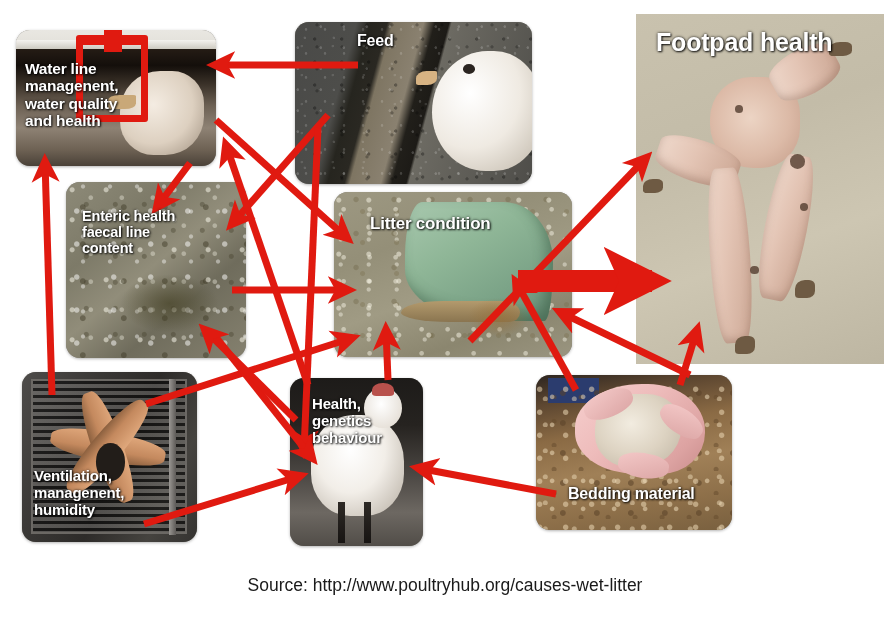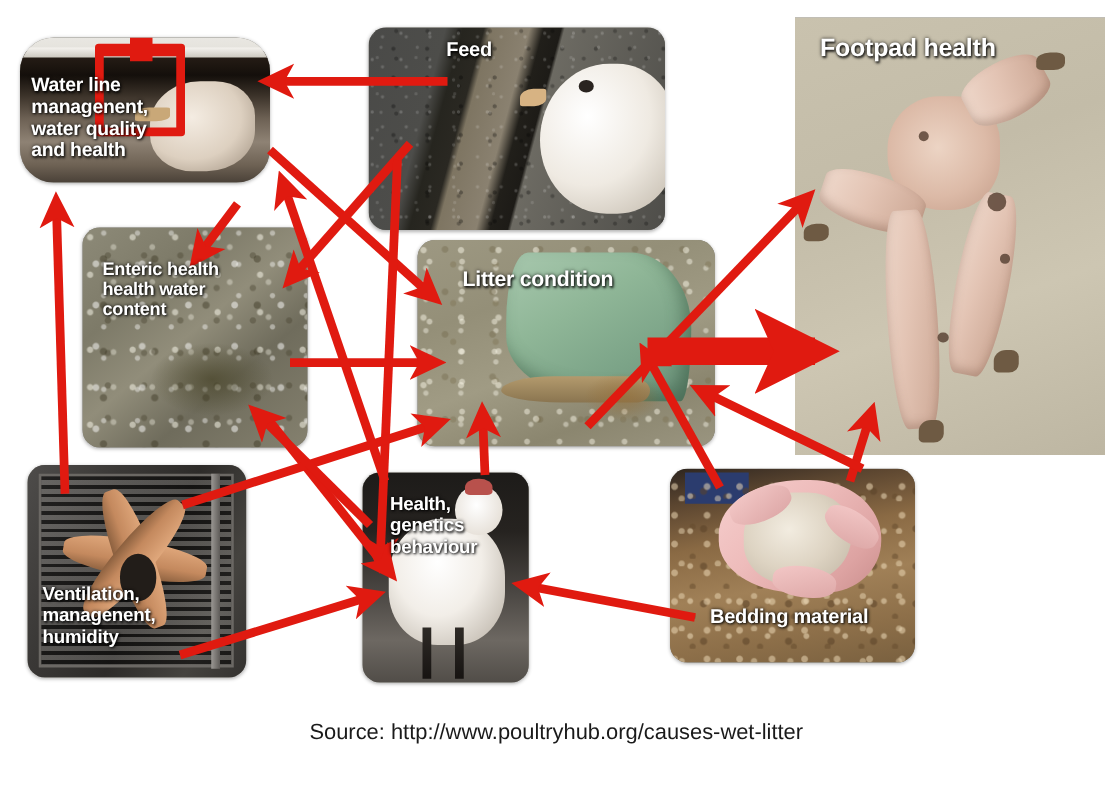--- a/index.html
+++ b/index.html
@@ -284,21 +284,21 @@
     font-family:"Liberation Sans", sans-serif;
   }
 </style>
 </head>
 <body>
 
 <div id="canvas">
 
   <div class="diagram-area">
 
-    <div class="node" style="left:16px; top:30px; width:200px; height:116px;border-radius:27px;">
+    <div class="node" style="left:16px; top:30px; width:200px; height:136px;">
       <div class="photo tex-water">
         <div class="pipe"></div>
         <div class="bird"></div>
         <div class="beak"></div>
         <div class="drink"></div>
         <div class="drinkstem"></div>
       </div>
       <div class="label" style="left:9px; top:30px; font-size:15.5px;">
         <div>Water line</div>
         <div>managenent,</div>
@@ -326,31 +326,31 @@
         <div class="toe" style="left:52%; top:40%; width:17%; height:42%; transform:rotate(11deg); border-radius:30%/50%;"></div>
         <div class="claw" style="left:78%; top:8%; width:9%; height:4%;"></div>
         <div class="claw" style="left:3%; top:47%; width:8%; height:4%;"></div>
         <div class="claw" style="left:40%; top:92%; width:8%; height:5%;"></div>
         <div class="claw" style="left:64%; top:76%; width:8%; height:5%;"></div>
         <div class="lesion" style="left:40%; top:26%; width:3.2%; height:2.2%;"></div>
         <div class="lesion" style="left:62%; top:40%; width:6%; height:4.2%;"></div>
         <div class="lesion" style="left:66%; top:54%; width:3.4%; height:2.2%;"></div>
         <div class="lesion" style="left:46%; top:72%; width:3.4%; height:2.2%;"></div>
       </div>
-      <div class="label" style="left:20px; top:14px; font-size:20px;">Footpad health</div>
+      <div class="label" style="left:20px; top:14px; font-size:25px;">Footpad health</div>
     </div>
 
     <div class="node" style="left:66px; top:182px; width:180px; height:176px;">
       <div class="photo tex-enteric">
         <div class="grit"></div>
         <div class="dark"></div>
       </div>
       <div class="label" style="left:16px; top:26px; font-size:14.5px;">
         <div>Enteric health</div>
-        <div>health water</div>
+        <div>faecal line</div>
         <div>content</div>
       </div>
     </div>
 
     <div class="node" style="left:334px; top:192px; width:238px; height:165px;">
       <div class="photo tex-litter">
         <div class="grit"></div>
         <div class="boot"></div>
         <div class="bootsole"></div>
         <div class="wet"></div>

